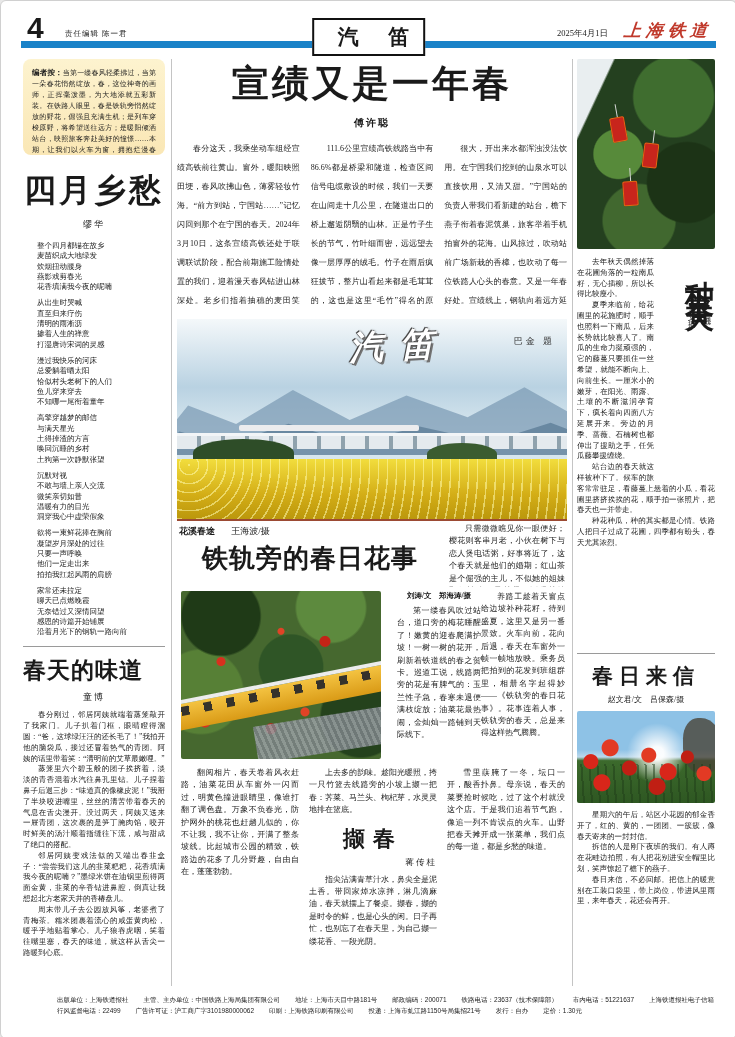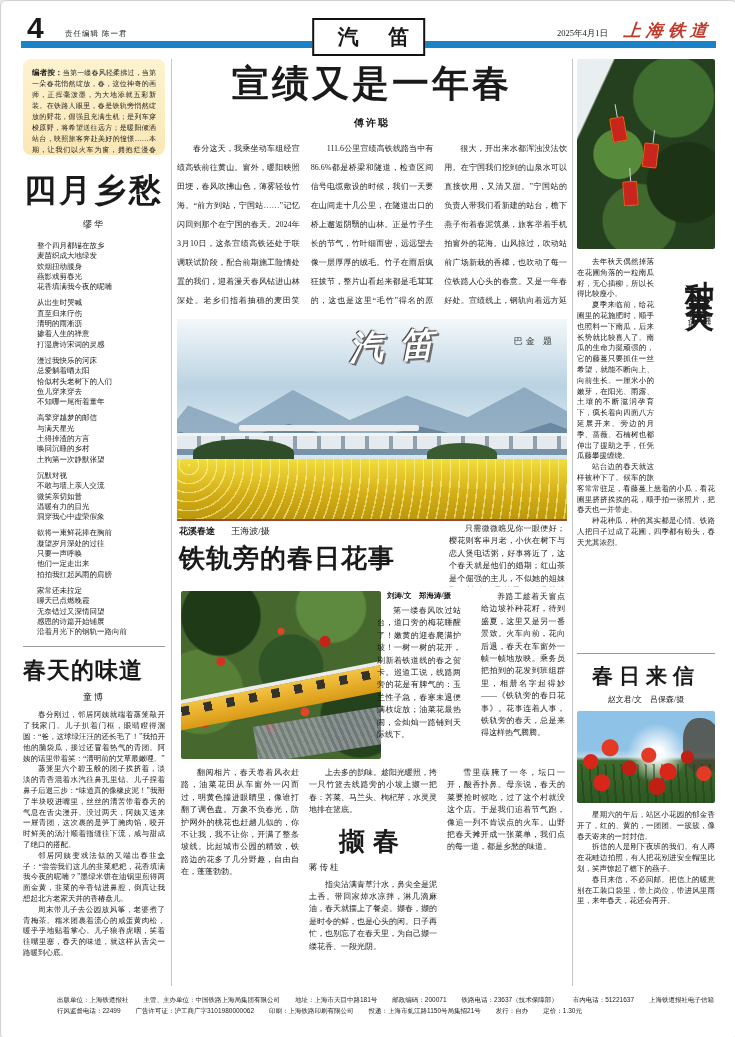--- a/index.html
+++ b/index.html
@@ -63,21 +63,21 @@
           linear-gradient(#f2dd3d,#d3ad16 60%,#bb970c);}
   .pm-logo{position:absolute;top:4px;left:44%;color:#fff;font-size:34px;font-weight:bold;font-style:italic;
         letter-spacing:16px;transform:rotate(-3deg);
         text-shadow:0 0 2px #222,2px 2px 0 #777,-1px -1px 0 #555;}
   .pm-inscriber{position:absolute;top:16px;right:12px;color:#333;font-size:9px;letter-spacing:3px;}
   .caption{position:absolute;left:2px;top:466px;font-size:9px;font-weight:bold;}
   .caption .credit{margin-left:14px;font-weight:normal;}
   
   .rowA-col{position:absolute;left:272px;top:464px;width:116px;height:64px;font-size:8px;line-height:12.4px;
             text-align:justify;overflow:hidden;}
-  .flower-title{position:absolute;left:2px;top:482px;width:262px;
+  .flower-title{position:absolute;left:2px;top:482px;width:262px;text-align:center;
             font-family:"Liberation Sans",sans-serif;font-size:26px;font-weight:900;letter-spacing:1px;}
   .photo-train{position:absolute;left:4px;top:532px;width:200px;height:168px;overflow:hidden;border-radius:2px;
         background-color:#46682f;
         background-image:
           radial-gradient(circle at 20% 15%, #1f3a17 0 18%, rgba(0,0,0,0) 19%),
           radial-gradient(circle at 75% 10%, #5d8a3e 0 16%, rgba(0,0,0,0) 17%),
           radial-gradient(circle at 55% 45%, #2f5526 0 22%, rgba(0,0,0,0) 23%),
           radial-gradient(circle at 10% 60%, #578036 0 20%, rgba(0,0,0,0) 21%),
           radial-gradient(circle at 90% 75%, #24421c 0 18%, rgba(0,0,0,0) 19%);}
   .pt-flowers{position:absolute;inset:0;
@@ -89,31 +89,31 @@
           radial-gradient(circle at 20% 42%, #d8301e 0 4px, rgba(0,0,0,0) 5px),
           radial-gradient(circle at 72% 30%, #c32417 0 5px, rgba(0,0,0,0) 6px),
           radial-gradient(circle at 86% 56%, #d8301e 0 4px, rgba(0,0,0,0) 5px),
           radial-gradient(circle at 50% 24%, #e04326 0 3px, rgba(0,0,0,0) 4px);}
   .pt-track{position:absolute;right:-12%;bottom:4%;width:75%;height:22%;opacity:.85;transform:rotate(-9deg);
         background:repeating-linear-gradient(75deg,#9aa0a4 0 3px,#7c8287 3px 6px);}
   .pt-train{position:absolute;left:-8%;bottom:30%;width:125%;height:26px;transform:rotate(-11deg);
         background:linear-gradient(#f4c341,#d99a16);border-top:4px solid #ececec;}
   .pt-windows{position:absolute;inset:3px 0 auto 0;height:9px;
         background:repeating-linear-gradient(90deg,rgba(0,0,0,0) 0 15px,#35322b 15px 23px);}
-  .colB{position:absolute;left:200px;top:532px;width:84px;height:168px;overflow:hidden;}
+  .colB{position:absolute;left:220px;top:532px;width:84px;height:168px;overflow:hidden;}
   .colC{position:absolute;left:304px;top:532px;width:84px;height:168px;overflow:hidden;}
   .flower-byline{font-size:7.5px;font-weight:bold;text-align:center;margin-bottom:4px;white-space:nowrap;}
   .smallcol{font-size:8px;line-height:12.4px;text-align:justify;}
   .smallcol p{margin:0;text-indent:2em;}
   .rowC-c1{position:absolute;left:4px;top:708px;width:118px;height:220px;overflow:hidden;}
   .rowC-c2{position:absolute;left:132px;top:708px;width:128px;height:220px;overflow:hidden;}
   .rowC-c3{position:absolute;left:270px;top:708px;width:118px;height:220px;overflow:hidden;}
-  .xc-title{text-align:center;font-size:26px;font-weight:bold;letter-spacing:8px;margin:7px 0 3px;
+  .xc-title{text-align:center;font-size:22px;font-weight:bold;letter-spacing:8px;margin:7px 0 3px;
         font-family:"Liberation Sans",sans-serif;}
-  .xc-author{text-align:left;font-size:8.5px;margin-bottom:5px;letter-spacing:2px;}
+  .xc-author{text-align:right;font-size:8.5px;margin-bottom:5px;letter-spacing:2px;}
   
   .rightcol{position:absolute;left:576px;top:58px;width:138px;height:928px;overflow:hidden;}
   .photo-plant{position:relative;width:138px;height:190px;overflow:hidden;border-radius:2px;
         background-color:#24401f;
         background-image:
           linear-gradient(115deg,#e9eef0 0 16%, rgba(0,0,0,0) 17%),
           radial-gradient(circle at 70% 20%, #3f6d2f 0 22%, rgba(0,0,0,0) 23%),
           radial-gradient(circle at 30% 50%, #578a3a 0 18%, rgba(0,0,0,0) 19%),
           radial-gradient(circle at 80% 65%, #1c3316 0 24%, rgba(0,0,0,0) 25%),
           radial-gradient(circle at 45% 85%, #41682f 0 20%, rgba(0,0,0,0) 21%);}

